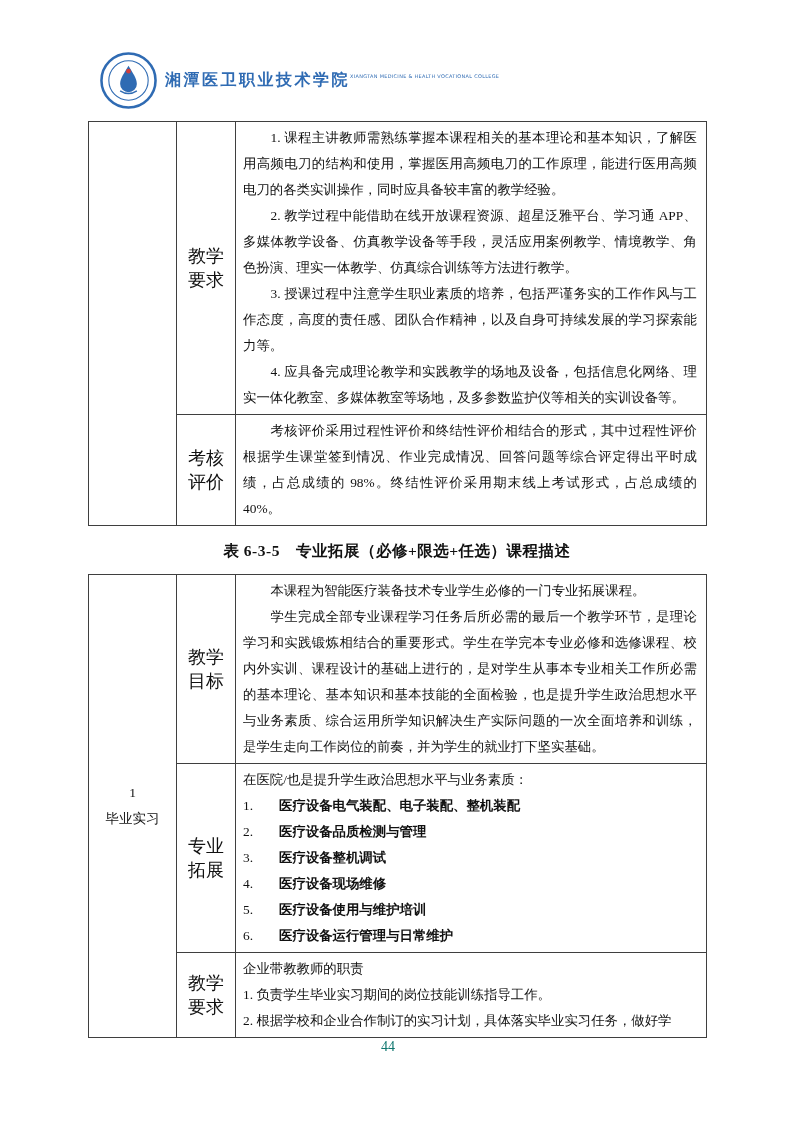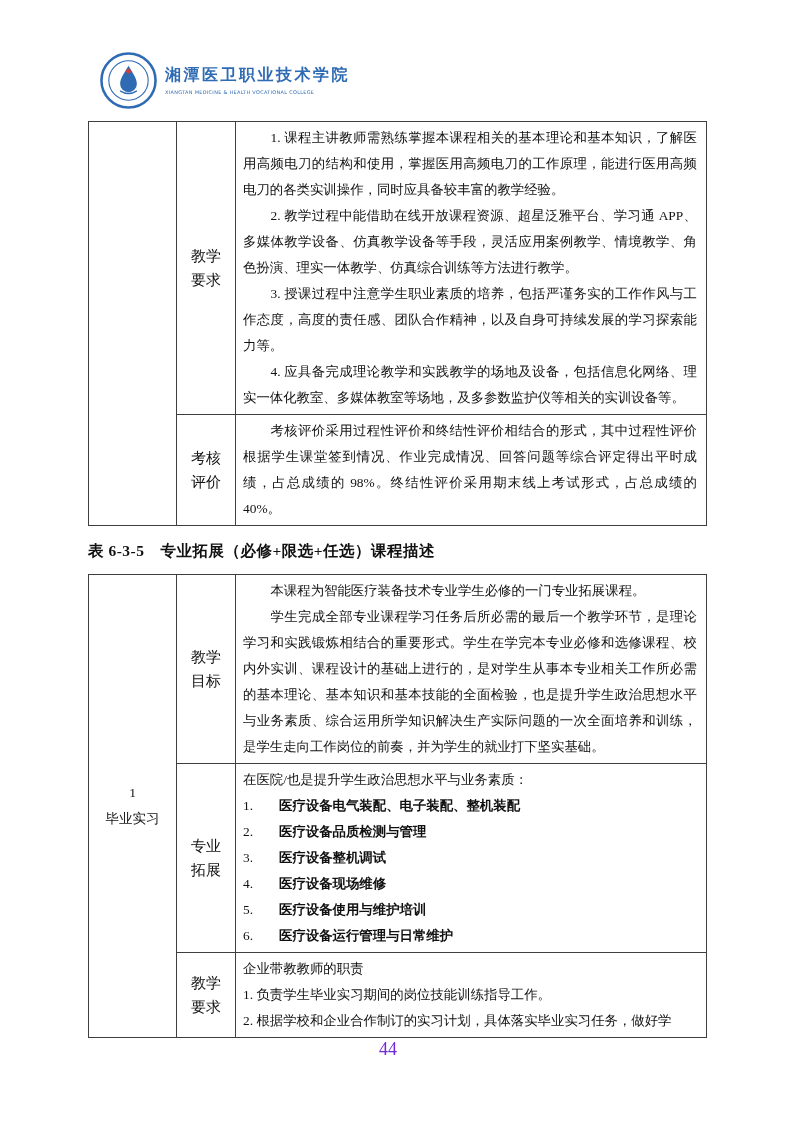--- a/index.html
+++ b/index.html
@@ -8,64 +8,64 @@
     width: 793px; height: 1122px;
     background: #ffffff;
     font-family: "Liberation Serif", "DejaVu Serif", serif;
     color: #111111;
   }
   .page { position: relative; width: 793px; height: 1122px; background: #ffffff; overflow: hidden; }
 
   
   .logo-row { position: absolute; left: 99px; top: 51px; display: flex; align-items: center; gap: 7px; }
   .emblem { width: 59px; height: 59px; display: block; }
-  .logo-text { display: flex; flex-direction: column; justify-content: center; }
+  .logo-text { display: flex; justify-content: center; }
   .cn {
     font-family: "DejaVu Sans", "Liberation Sans", sans-serif;
     color: #2f6bb3; font-size: 16px; font-weight: bold;
     letter-spacing: 2.5px; white-space: nowrap;
   }
   .en {
     font-family: "DejaVu Sans", "Liberation Sans", sans-serif;
     color: #2f6bb3; font-size: 6px; letter-spacing: 0.4px;
     margin-top: 3px; white-space: nowrap;
     transform: scale(0.82); transform-origin: left top;
   }
 
   
   .content { position: absolute; left: 88px; top: 121px; width: 618px; }
   table.doc-table { border-collapse: collapse; table-layout: fixed; width: 618px; }
   .col1 { width: 88px; } .col2 { width: 59px; } .col3 { width: 471px; }
   td { border: 1px solid #3f3f3f; vertical-align: middle; padding: 0; }
 
   .course-cell { text-align: center; font-size: 13.5px; line-height: 26px; }
   .label-cell { text-align: center; }
-  .stack { display: inline-block; width: 2.05em; font-size: 15px; line-height: 24px; text-align: center; }
+  .stack { display: inline-block; width: 2.05em; font-size: 18px; line-height: 24px; text-align: center; }
 
   .content-cell {
     padding: 3px 9px 3px 7px;
     font-size: 13.4px; line-height: 26px;
     text-align: justify;
   }
   .content-cell p { margin: 0; }
   .indent { text-indent: 2.05em; }
 
   .list-row { display: flex; }
   .list-row .num { flex: 0 0 36px; }
   .list-row .txt { flex: 1; font-weight: bold; }
 
   .caption {
-    font-weight: bold;
+    text-align: center; font-weight: bold;
     font-size: 15.5px; letter-spacing: 0.5px;
     margin: 15px 0 12px 0;
   }
 
   .page-number {
     position: absolute; left: 0; top: 1039px; width: 776px;
-    text-align: center; font-size: 18px; color: #6d28d9;
+    text-align: center; font-size: 14px; color: #0f766e;
   }
 </style>
 </head>
 <body>
 
 <div class="page">
 
   <div class="logo-row">
     <svg class="emblem" viewBox="0 0 60 60" aria-hidden="true">
       <circle cx="30" cy="30" r="27.5" fill="#ffffff" stroke="#2f6bb3" stroke-width="2.6"></circle>

